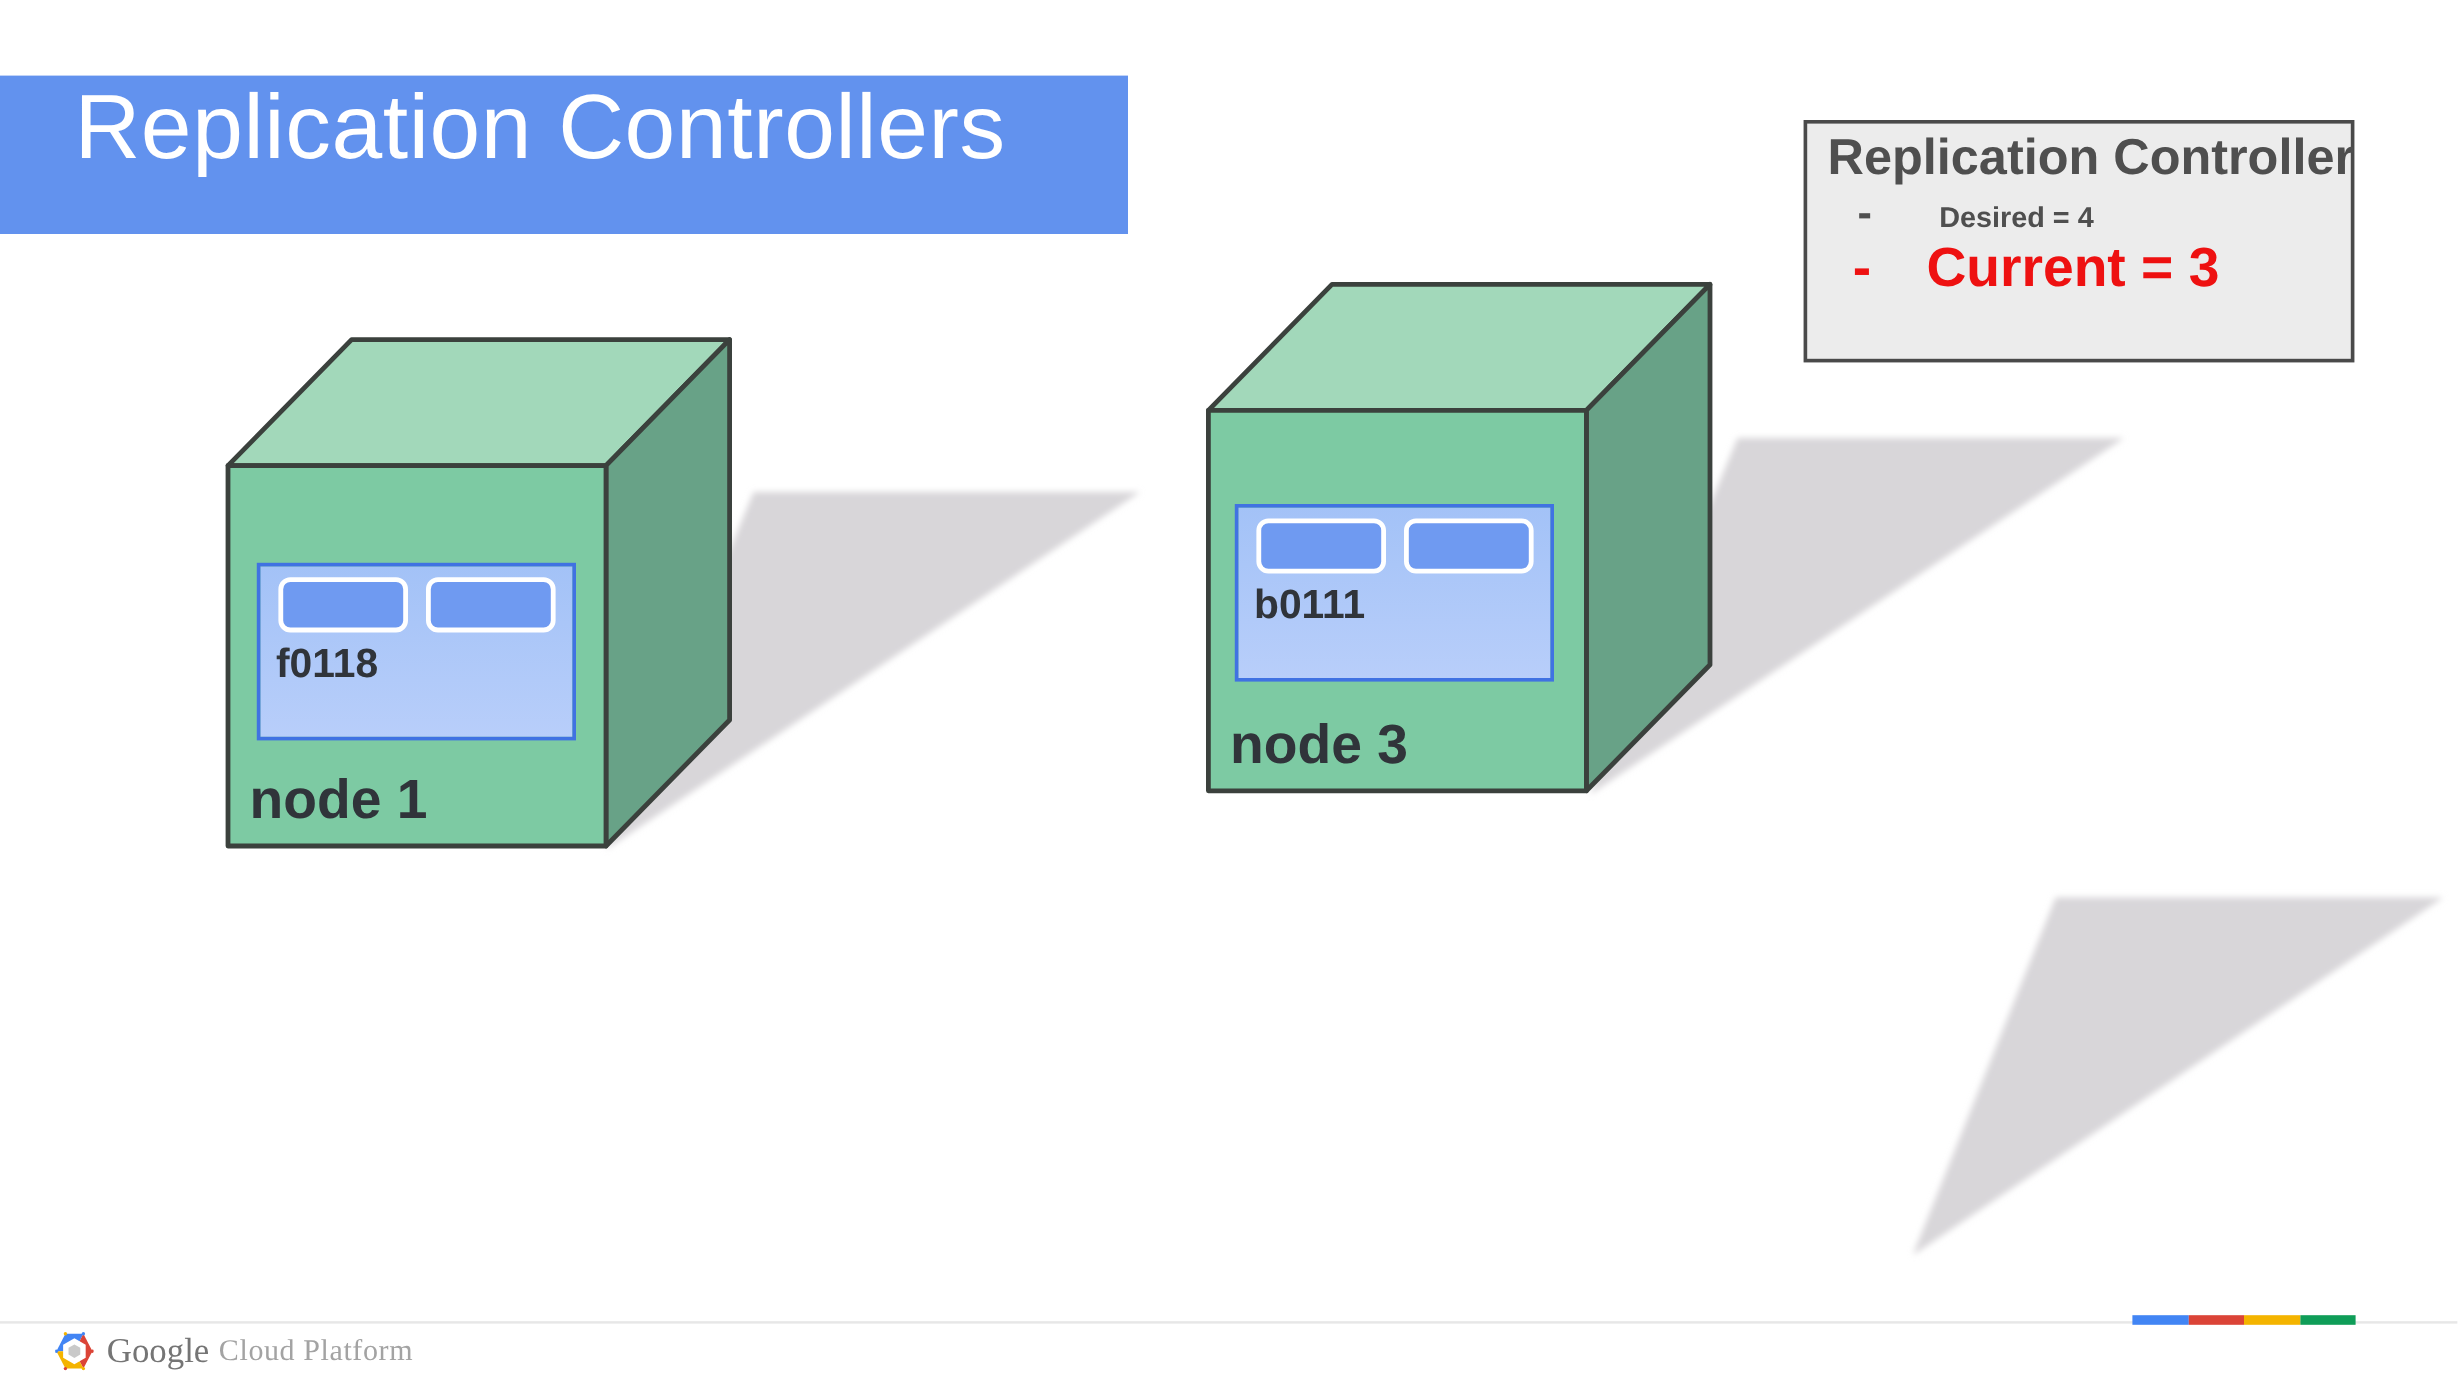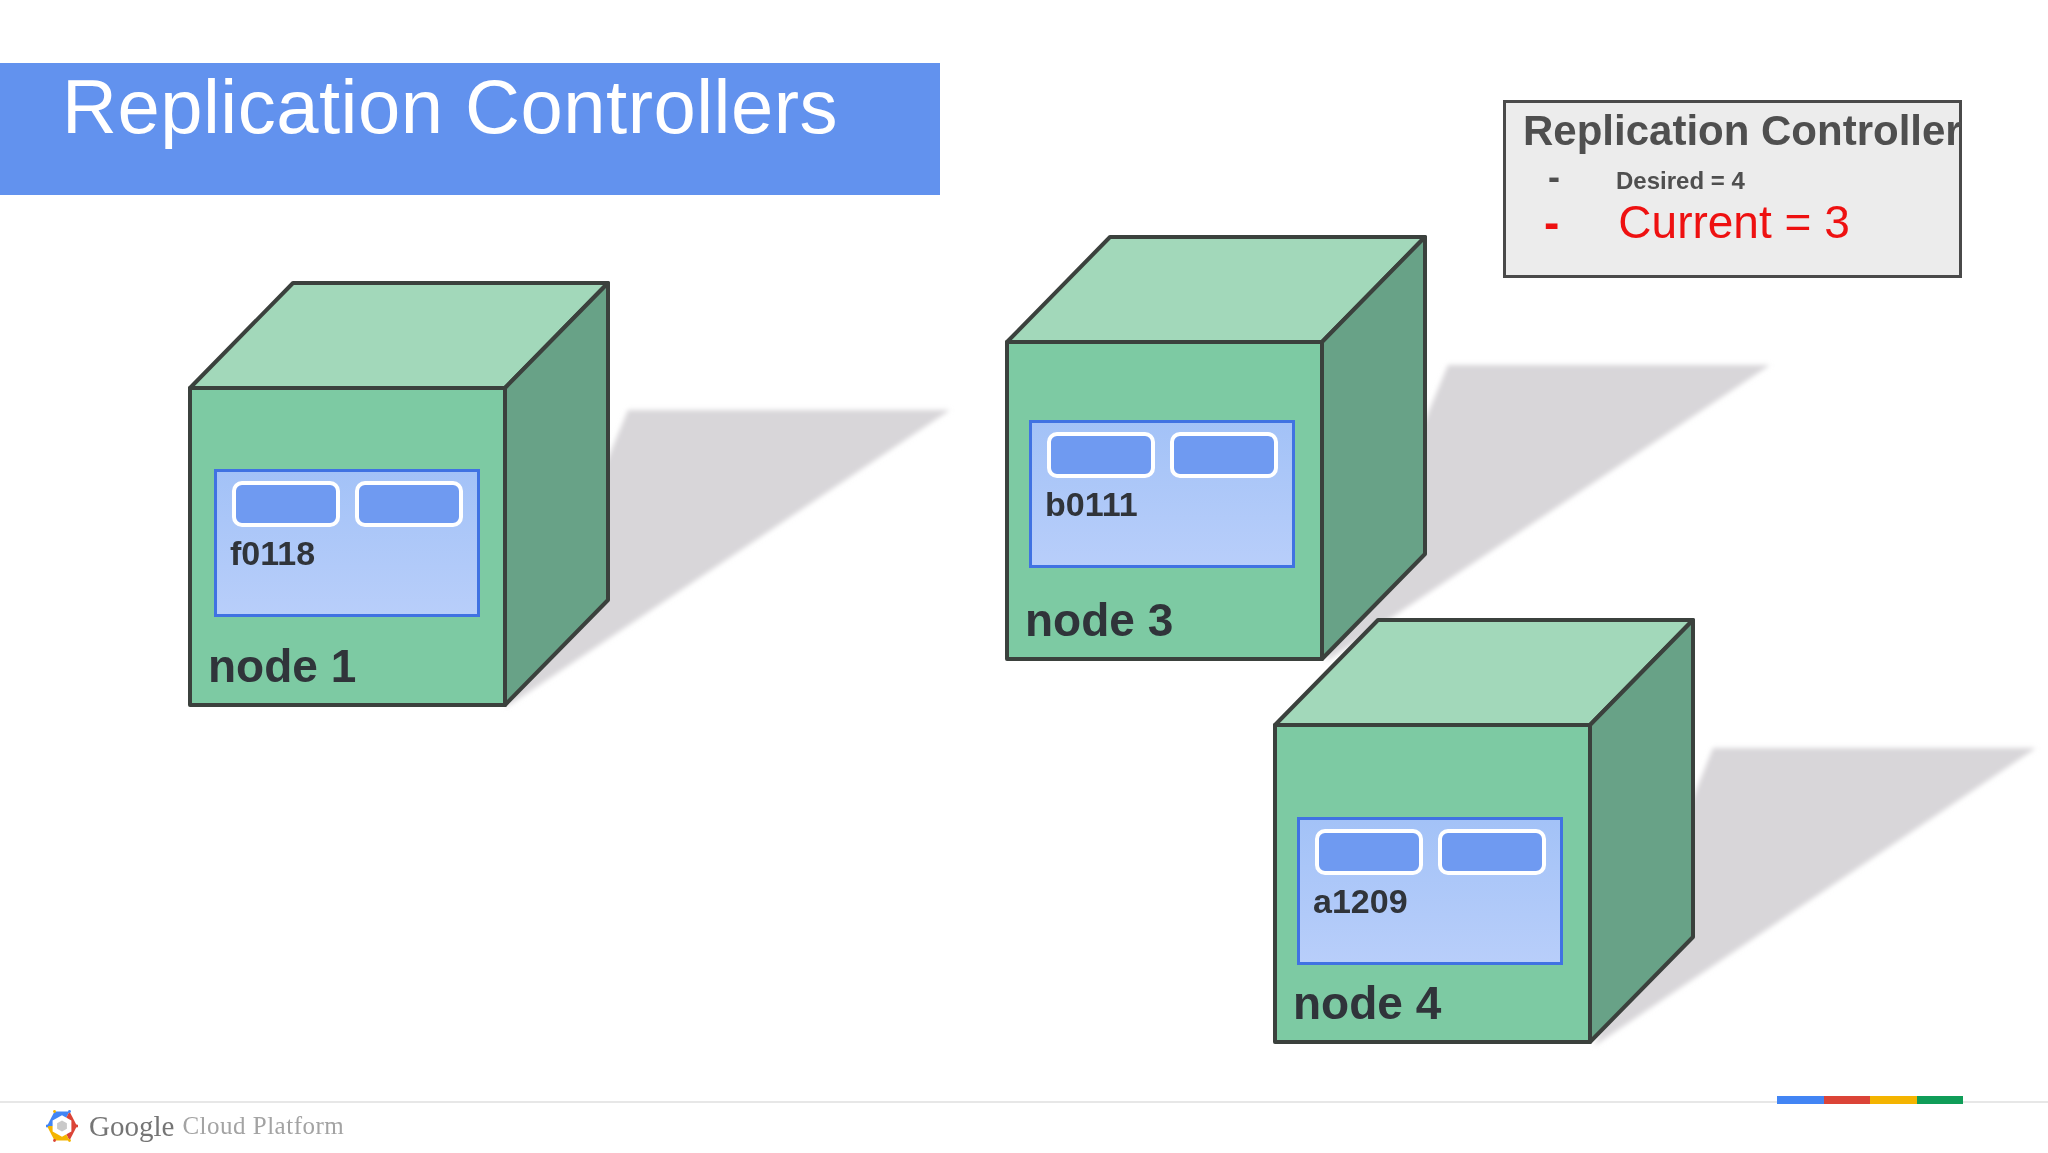--- a/index.html
+++ b/index.html
@@ -47,38 +47,38 @@
     padding-left:62px;
     z-index:5;
   }
   .banner-title{
     color:#ffffff;font-size:76px;font-weight:400;letter-spacing:0.5px;
     white-space:nowrap;
   }
 
   
   .legend{
-    position:absolute;left:1503px;top:100px;width:459px;height:178px;
+    position:absolute;left:1503px;top:100px;width:459px;height:202px;
     background:var(--legend-bg);
     border:3px solid var(--legend-border);
     z-index:5;
     padding-top:6px;
   }
   .legend-title{
     font-size:42px;font-weight:700;color:var(--legend-text);
     padding-left:17px;white-space:nowrap;line-height:1.05;
   }
   .legend-row{display:flex;align-items:baseline;line-height:1.0;}
   .legend-row.desired{margin-top:6px;}
   .legend-row.current{margin-top:4px;}
   .legend-bullet{font-weight:700;}
   .legend-row.desired .legend-bullet{font-size:36px;color:var(--legend-text);margin-left:42px;}
   .legend-row.desired .legend-label{font-size:24px;font-weight:700;color:var(--legend-text);margin-left:56px;white-space:nowrap;}
   .legend-row.current .legend-bullet{font-size:46px;color:var(--legend-red);margin-left:38px;}
-  .legend-row.current .legend-label{font-size:46px;font-weight:400;color:var(--legend-red);margin-left:59px;white-space:nowrap;}
+  .legend-row.current .legend-label{font-size:46px;font-weight:700;color:var(--legend-red);margin-left:46px;white-space:nowrap;}
 
   
   .node{position:absolute;width:426px;height:432px;z-index:2;}
   .node-1{left:186px;top:279px;}
   .node-3{left:1003px;top:233px;}
   .node-4{left:1271px;top:616px;}
   .cube-svg{position:absolute;left:0;top:0;width:426px;height:432px;}
   .cube-front{fill:var(--cube-front);stroke:var(--cube-outline);stroke-width:4;stroke-linejoin:round;}
   .cube-top{fill:var(--cube-top);stroke:var(--cube-outline);stroke-width:4;stroke-linejoin:round;}
   .cube-side{fill:var(--cube-side);stroke:var(--cube-outline);stroke-width:4;stroke-linejoin:round;}
@@ -181,33 +181,20 @@
       <rect class="cube-front" x="4" y="109" width="315" height="317"></rect>
     </svg>
     <div class="pod">
       <div class="container-box c1"></div>
       <div class="container-box c2"></div>
       <div class="pod-label">b0111</div>
     </div>
     <div class="node-label">node 3</div>
   </div>
 
-  <div class="node node-4">
-    <svg class="cube-svg" viewBox="0 0 426 432">
-      <polygon class="cube-top" points="4,109 107,4 422,4 319,109"></polygon>
-      <polygon class="cube-side" points="319,109 422,4 422,321 319,426"></polygon>
-      <rect class="cube-front" x="4" y="109" width="315" height="317"></rect>
-    </svg>
-    <div class="pod">
-      <div class="container-box c1"></div>
-      <div class="container-box c2"></div>
-      <div class="pod-label">a1209</div>
-    </div>
-    <div class="node-label">node 4</div>
-  </div>
 
   <div class="footer-divider"></div>
 
   <div class="footer-logo">
     <svg class="gcp-hex" viewBox="0 0 32 36">
       <polygon points="16,18 1,18 8.5,3.5 23.5,3.5" fill="#4285f4"></polygon>
       <polygon points="16,18 23.5,3.5 31,18 23.5,32.5" fill="#db4437"></polygon>
       <polygon points="16,18 23.5,32.5 8.5,32.5 1,18" fill="#f4b400"></polygon>
       <polygon points="16,7.2 25.4,12.6 25.4,23.4 16,28.8 6.6,23.4 6.6,12.6" fill="#ffffff"></polygon>
       <polygon points="16,12.4 20.9,15.2 20.9,20.8 16,23.6 11.1,20.8 11.1,15.2" fill="#c9c9c9"></polygon>

